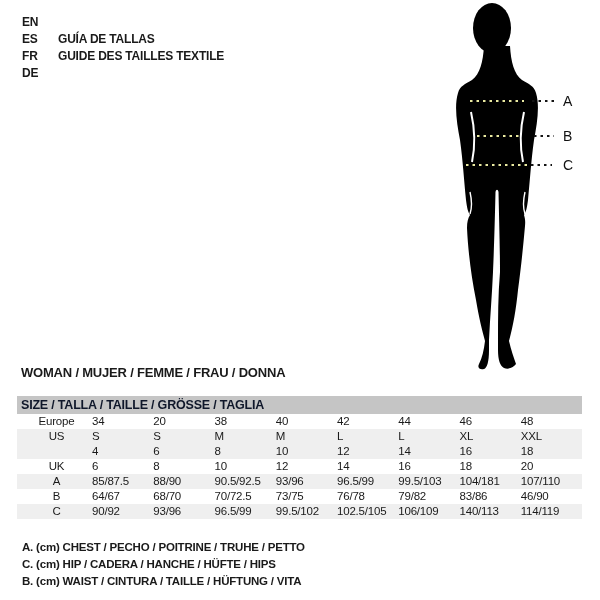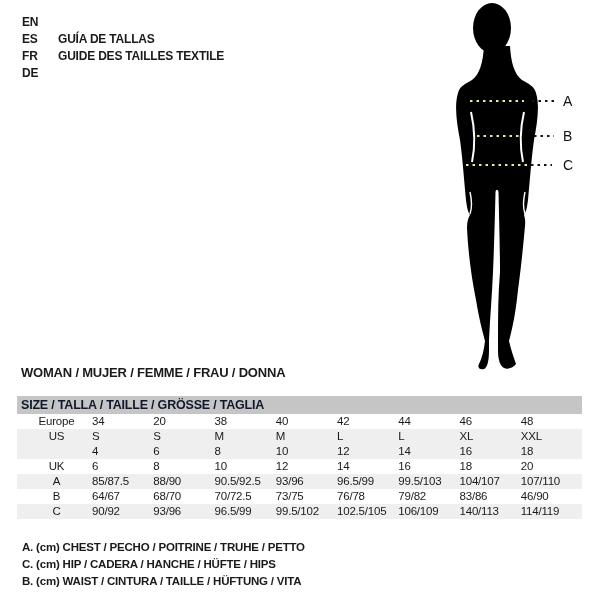--- a/index.html
+++ b/index.html
@@ -157,21 +157,21 @@
           <span class="tcell">20</span>
         </div>
         <div class="trow shaded">
           <span class="tlabel">A</span>
           <span class="tcell">85/87.5</span>
           <span class="tcell">88/90</span>
           <span class="tcell">90.5/92.5</span>
           <span class="tcell">93/96</span>
           <span class="tcell">96.5/99</span>
           <span class="tcell">99.5/103</span>
-          <span class="tcell">104/107</span>
+          <span class="tcell">104/181</span>
           <span class="tcell">107/110</span>
         </div>
         <div class="trow">
           <span class="tlabel">B</span>
           <span class="tcell">64/67</span>
           <span class="tcell">68/70</span>
           <span class="tcell">70/72.5</span>
           <span class="tcell">73/75</span>
           <span class="tcell">76/78</span>
           <span class="tcell">79/82</span>

